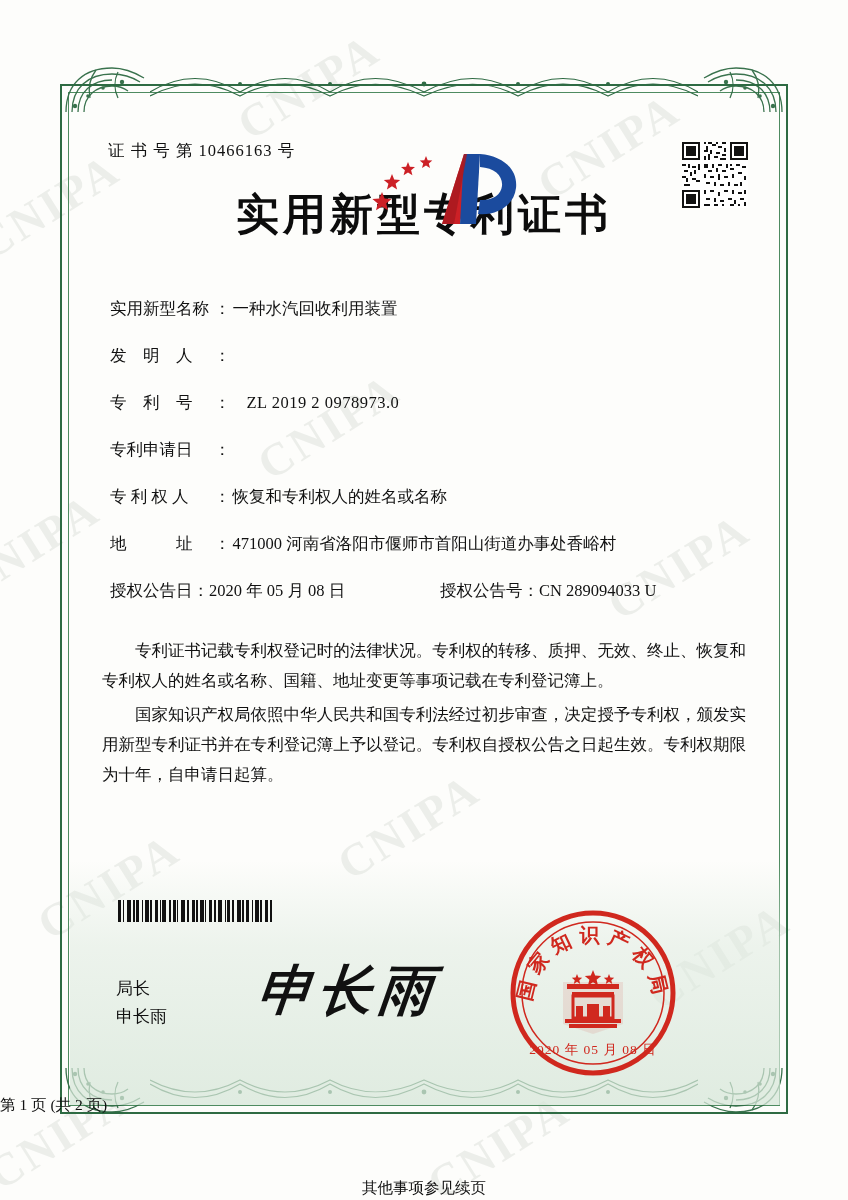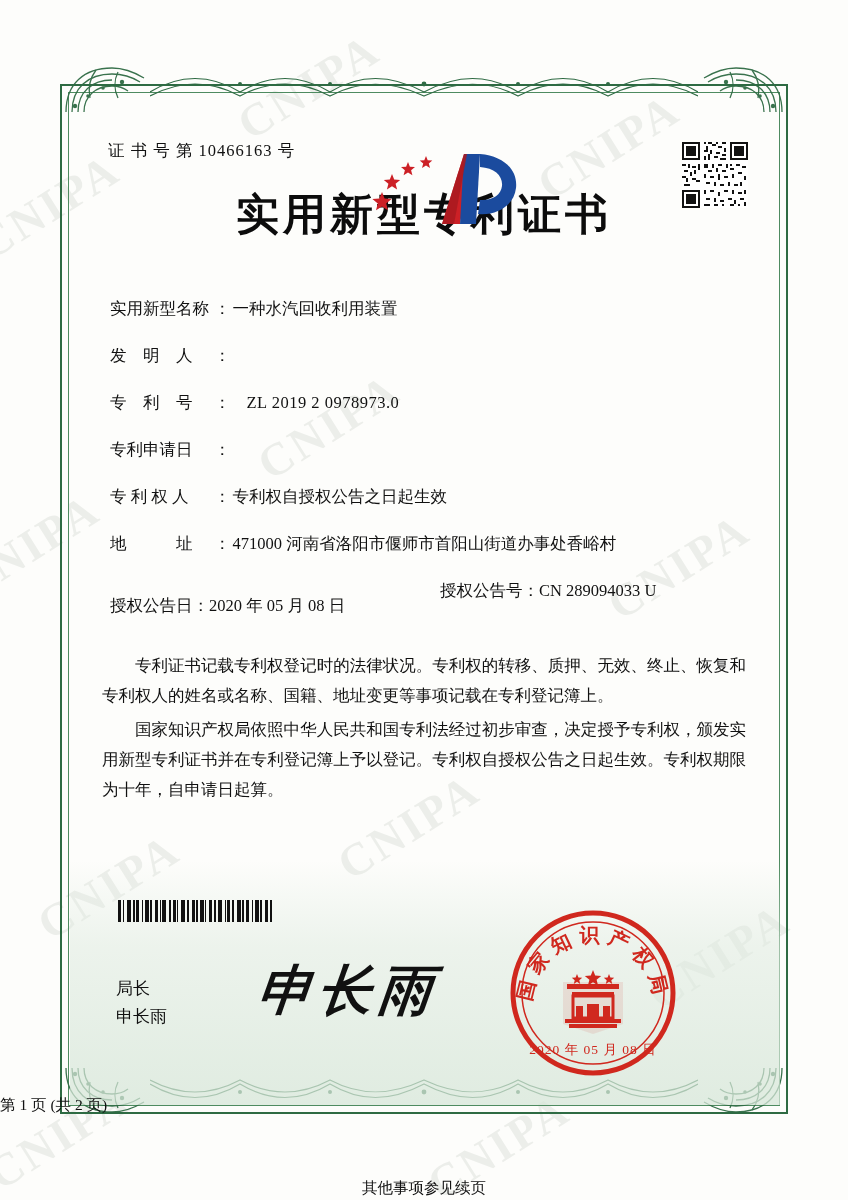--- a/index.html
+++ b/index.html
@@ -142,21 +142,21 @@
   .field-colon { margin-right: 2px; }
   .field-value { flex: 1; }
   .field-value.mono { letter-spacing: .5px; margin-left: 14px; }
 
   .row-two {
     display: flex;
     font-size: 16.5px;
     margin-bottom: 6px;
     color: #111;
   }
-  .row-two .seg1 { width: 330px; margin-top: 15px; }
+  .row-two .seg1 { width: 330px; }
   .row-two .seg2 { flex: 1; }
 
   .paragraphs {
     margin-top: 34px;
     padding: 0 2px;
     font-size: 16.5px;
     line-height: 30px;
     text-align: justify;
   }
   .paragraphs p {
@@ -490,21 +490,21 @@
       </div>
 
       <div class="field-row">
         <span class="field-label">专利申请日</span>
         <span class="field-colon">：</span>
       </div>
 
       <div class="field-row">
         <span class="field-label">专 利 权 人</span>
         <span class="field-colon">：</span>
-        <span class="field-value">专利权自授权公告之日起生效</span>
+        <span class="field-value">恢复和专利权人的姓名或名称</span>
       </div>
 
       <div class="field-row">
         <span class="field-label">地　　　址</span>
         <span class="field-colon">：</span>
         <span class="field-value">471000 河南省洛阳市偃师市首阳山街道办事处香峪村</span>
       </div>
 
       <div class="row-two">
         <div class="seg1">

